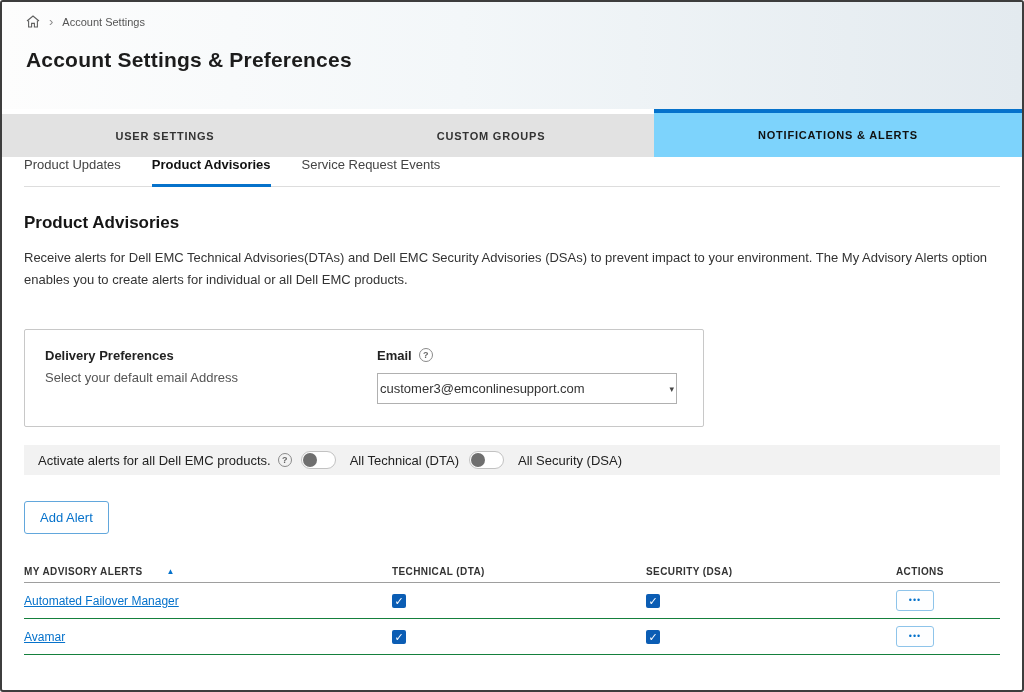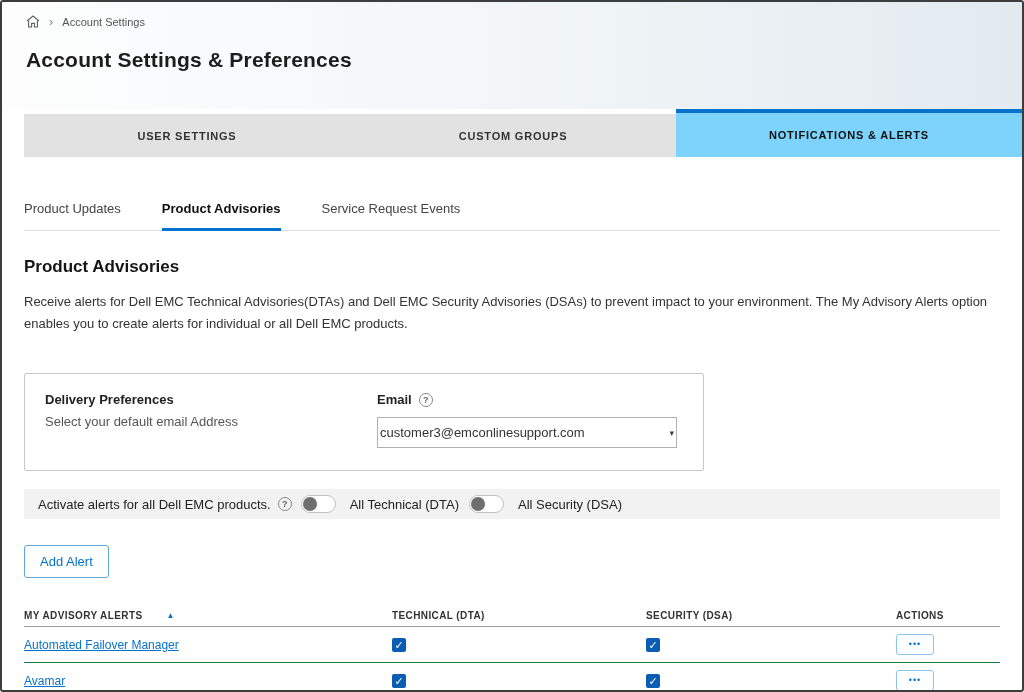--- a/index.html
+++ b/index.html
@@ -16,39 +16,39 @@
   .header {
     height:107px;
     background:linear-gradient(90deg,#fdfdfd 0%,#f3f7f9 45%,#e3eaef 100%);
     padding:13px 0 0 24px;
   }
   .breadcrumb { display:flex; align-items:center; gap:9px; font-size:11px; color:#555; }
   .home-icon svg { display:block; }
   .crumb-sep { color:#8a8a8a; font-size:13px; line-height:10px; }
   .page-title { margin-top:20px; font-size:21px; font-weight:bold; color:#1c1c1c; letter-spacing:0.2px; }
   
-  .tabbar { display:flex; height:48px;margin-left:22px; }
+  .tabbar { display:flex; height:48px; }
   .tab { display:flex; align-items:center; justify-content:center;
          font-size:11px; font-weight:bold; letter-spacing:0.8px; cursor:pointer; }
   .tab.inactive { flex:0 0 326px; background:#e2e2e2; margin-top:5px; height:43px; color:#333; }
   .tab.active { flex:1; background:#7dd3fc; border-top:4px solid #0672cb; height:48px; color:#111; }
   
   .content { padding:0 22px; }
-  .subtabs { margin-top:44px; display:flex; gap:41px; border-bottom:1px solid #ddd;text-align:right; }
+  .subtabs { display:flex; gap:31px; border-bottom:1px solid #ddd;text-align:right; }
   .subtab { font-size:13px; color:#444; padding-bottom:12px; cursor:pointer; }
   .subtab.active { font-weight:bold; color:#111; border-bottom:3px solid #0672cb; margin-bottom:-1px; }
   .section-title { margin-top:26px; font-size:17px; font-weight:bold; color:#161616; }
   .section-desc { margin-top:14px; font-size:13px; color:#333; line-height:1.7; max-width:988px; }
   
   .delivery-box { margin-top:38px; width:680px; border:1px solid #c8c8c8; border-radius:2px;
                   padding:18px 20px 22px 20px; display:flex; }
   .dp-left { width:332px; }
   .dp-title { font-size:13px; font-weight:bold; color:#222; }
   .dp-sub { margin-top:7px; font-size:13px; color:#555; }
-  .dp-label-row { display:flex; align-items:flex-end; gap:7px; }
+  .dp-label-row { display:flex; align-items:flex-start; gap:7px; }
   .dp-label { font-size:13px; font-weight:bold; color:#222; }
   .help { display:inline-block; width:14px; height:14px; border:1px solid #8a8a8a; border-radius:50%;
           color:#666; font-size:9px; line-height:12px; text-align:center; font-weight:bold; }
   .select { margin-top:10px; width:300px; height:31px; border:1px solid #b0b0b0; background:#fff;
             display:flex; align-items:center; justify-content:space-between; padding:0 2px;
             font-size:13px; color:#333; cursor:pointer; }
   .caret { font-size:9px; color:#444; }
   
   .activate-bar { margin-top:18px; height:30px; background:#f2f2f2; display:flex; align-items:center;
                   padding:0 14px; font-size:13px; color:#222; }

